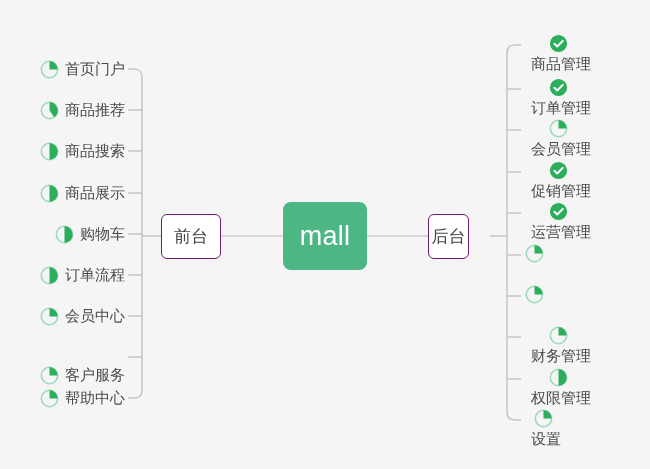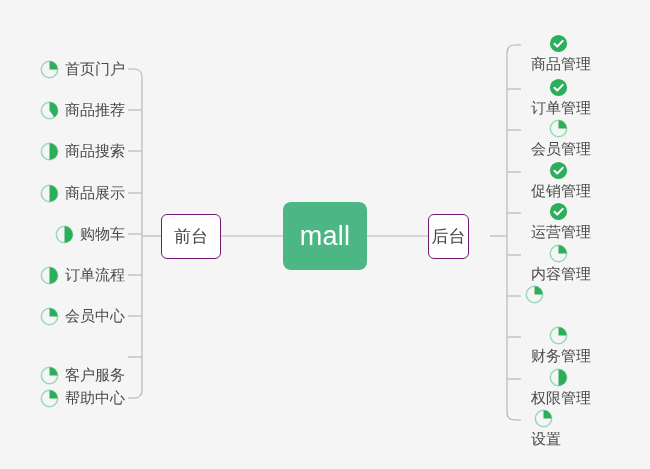--- a/index.html
+++ b/index.html
@@ -253,21 +253,20 @@
         </span>
         <span class="txt">运营管理</span>
       </div>
       <div class="leaf right" style="top: 244px;">
         <span style="display: block;">
           <svg class="ico" viewBox="0 0 19 19" xmlns="http://www.w3.org/2000/svg">
       <circle cx="9.5" cy="9.5" r="8.2" fill="none" stroke="#9ad9b5" stroke-width="1.5"></circle>
       <path d="M9.5 9.5 L9.5 1.3000000000000007 A8.2 8.2 0 0 1 17.7 9.5 Z" fill="#2CAE5C"></path>
     </svg>
         </span>
-        <span class="txt">内容管理</span>
       </div>
       <div class="leaf right" style="top: 285px;">
         <span style="display: block;">
           <svg class="ico" viewBox="0 0 19 19" xmlns="http://www.w3.org/2000/svg">
       <circle cx="9.5" cy="9.5" r="8.2" fill="none" stroke="#9ad9b5" stroke-width="1.5"></circle>
       <path d="M9.5 9.5 L9.5 1.3000000000000007 A8.2 8.2 0 0 1 17.7 9.5 Z" fill="#2CAE5C"></path>
     </svg>
         </span>
       </div>
       <div class="leaf right" style="top: 326px;">

